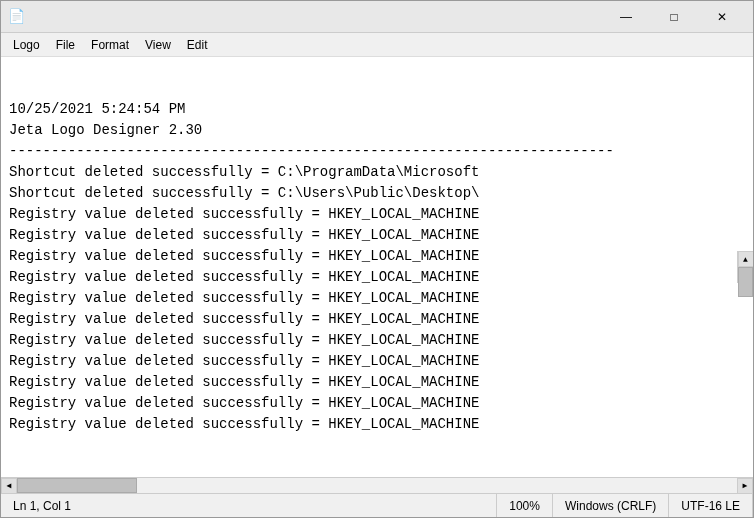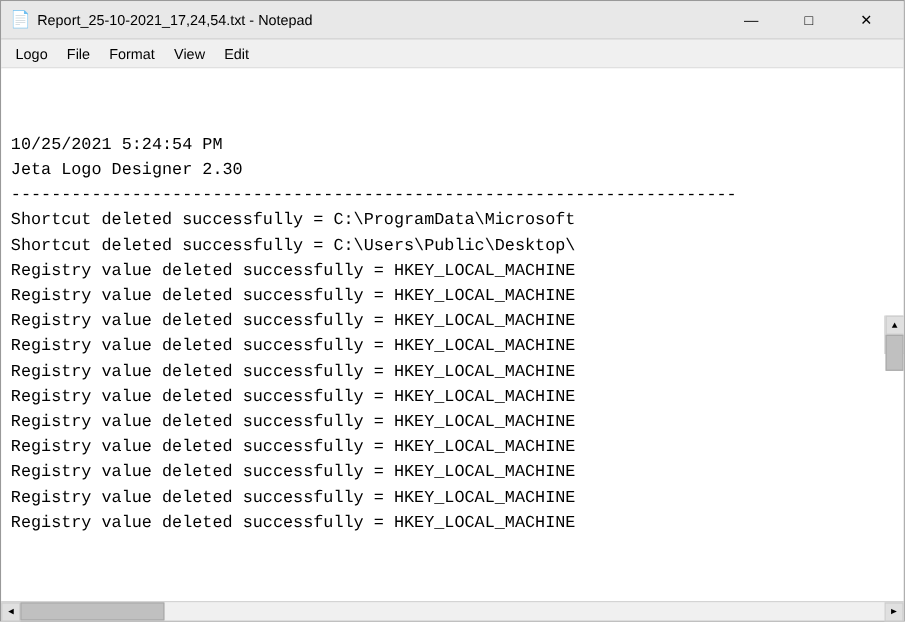--- a/index.html
+++ b/index.html
@@ -224,21 +224,20 @@
     }
   </style>
 </head>
 <body>
 
 <div class="window">
 
   <div class="title-bar">
     <div class="title-bar-left">
       <div class="title-icon">📄</div>
-      <span class="title-text">Report_25-10-2021_17,24,54.txt - Notepad</span>
     </div>
     <div class="title-bar-buttons">
       <button class="title-btn">—</button>
       <button class="title-btn">□</button>
       <button class="title-btn close">✕</button>
     </div>
   </div>
 
   <div class="menu-bar">
     <div class="menu-item">Logo</div>
@@ -276,14 +275,28 @@
 
   <div class="bottom-area">
     <div class="horizontal-scroll">
       <div class="h-scroll-arrow">◀</div>
       <div class="h-scroll-track">
         <div class="h-scroll-thumb"></div>
       </div>
       <div class="h-scroll-arrow">▶</div>
     </div>
 
+    <div class="status-bar">
+      <div class="status-section">
+        <span>Ln 1, Col 1</span>
+      </div>
+      <div class="status-section">
+        <span>100%</span>
+      </div>
+      <div class="status-section">
+        <span>Windows (CRLF)</span>
+      </div>
+      <div class="status-section">
+        <span>UTF-16 LE</span>
+      </div>
+    </div>
   </div>
 </div>
 
 </body></html>

